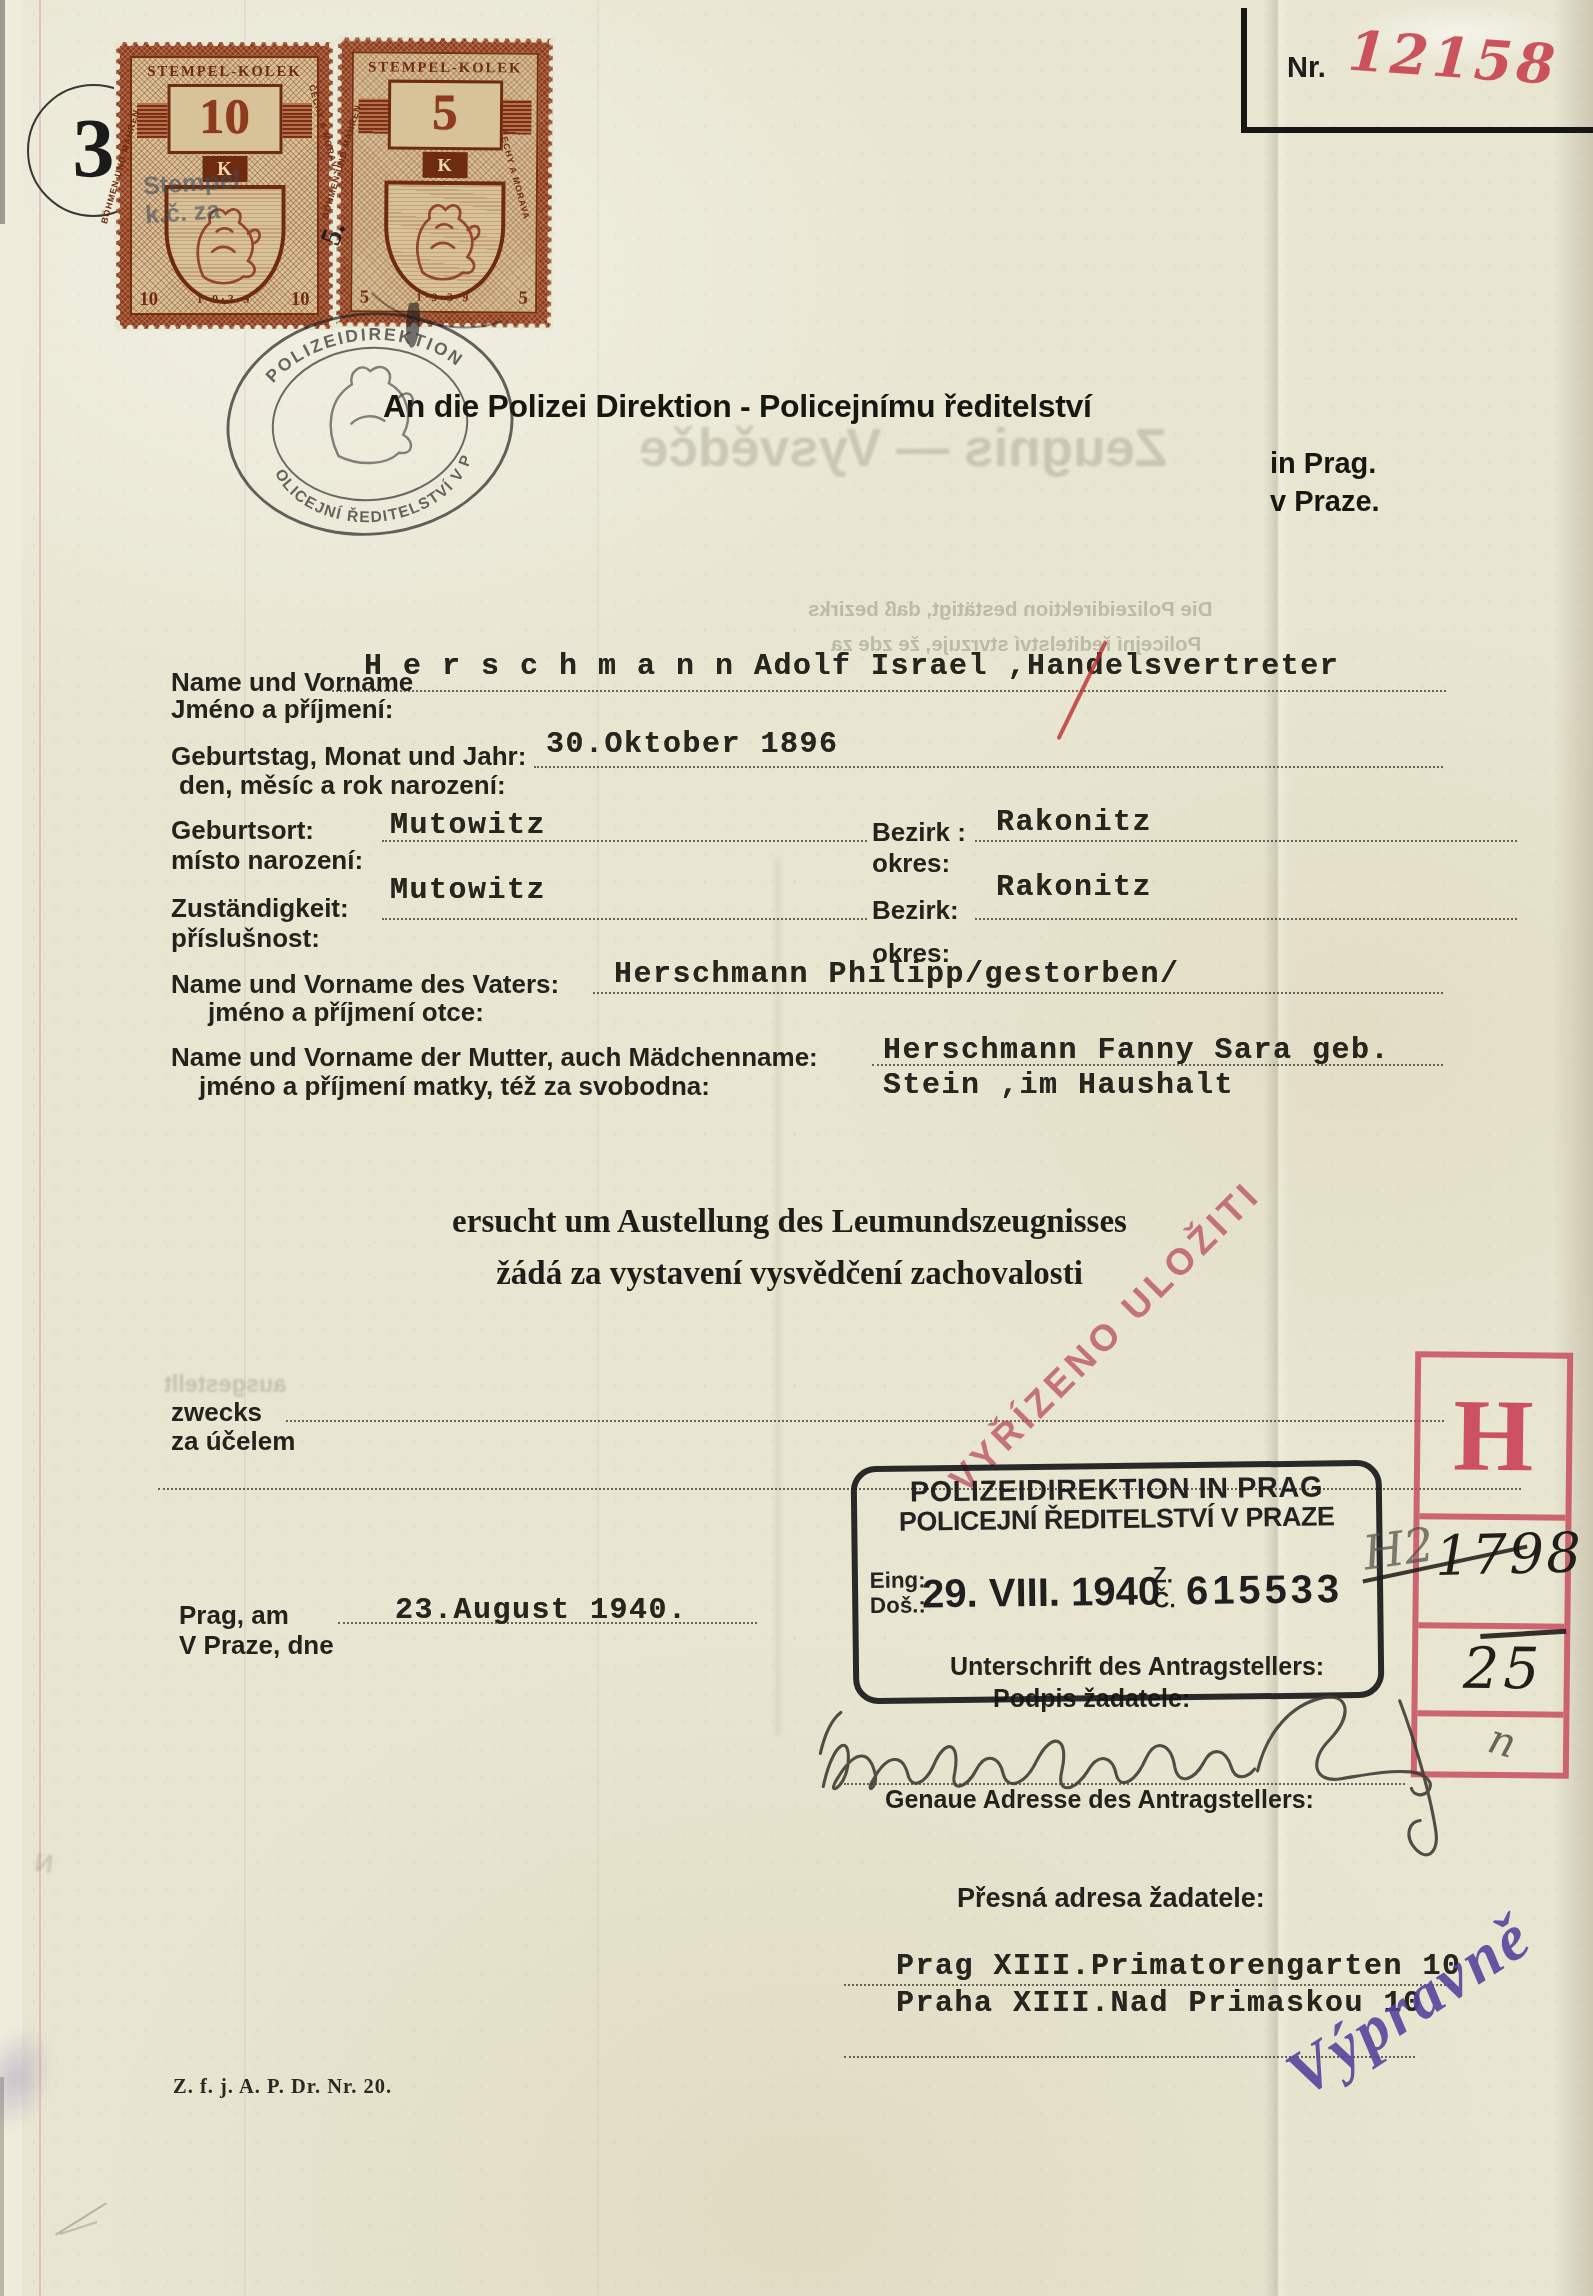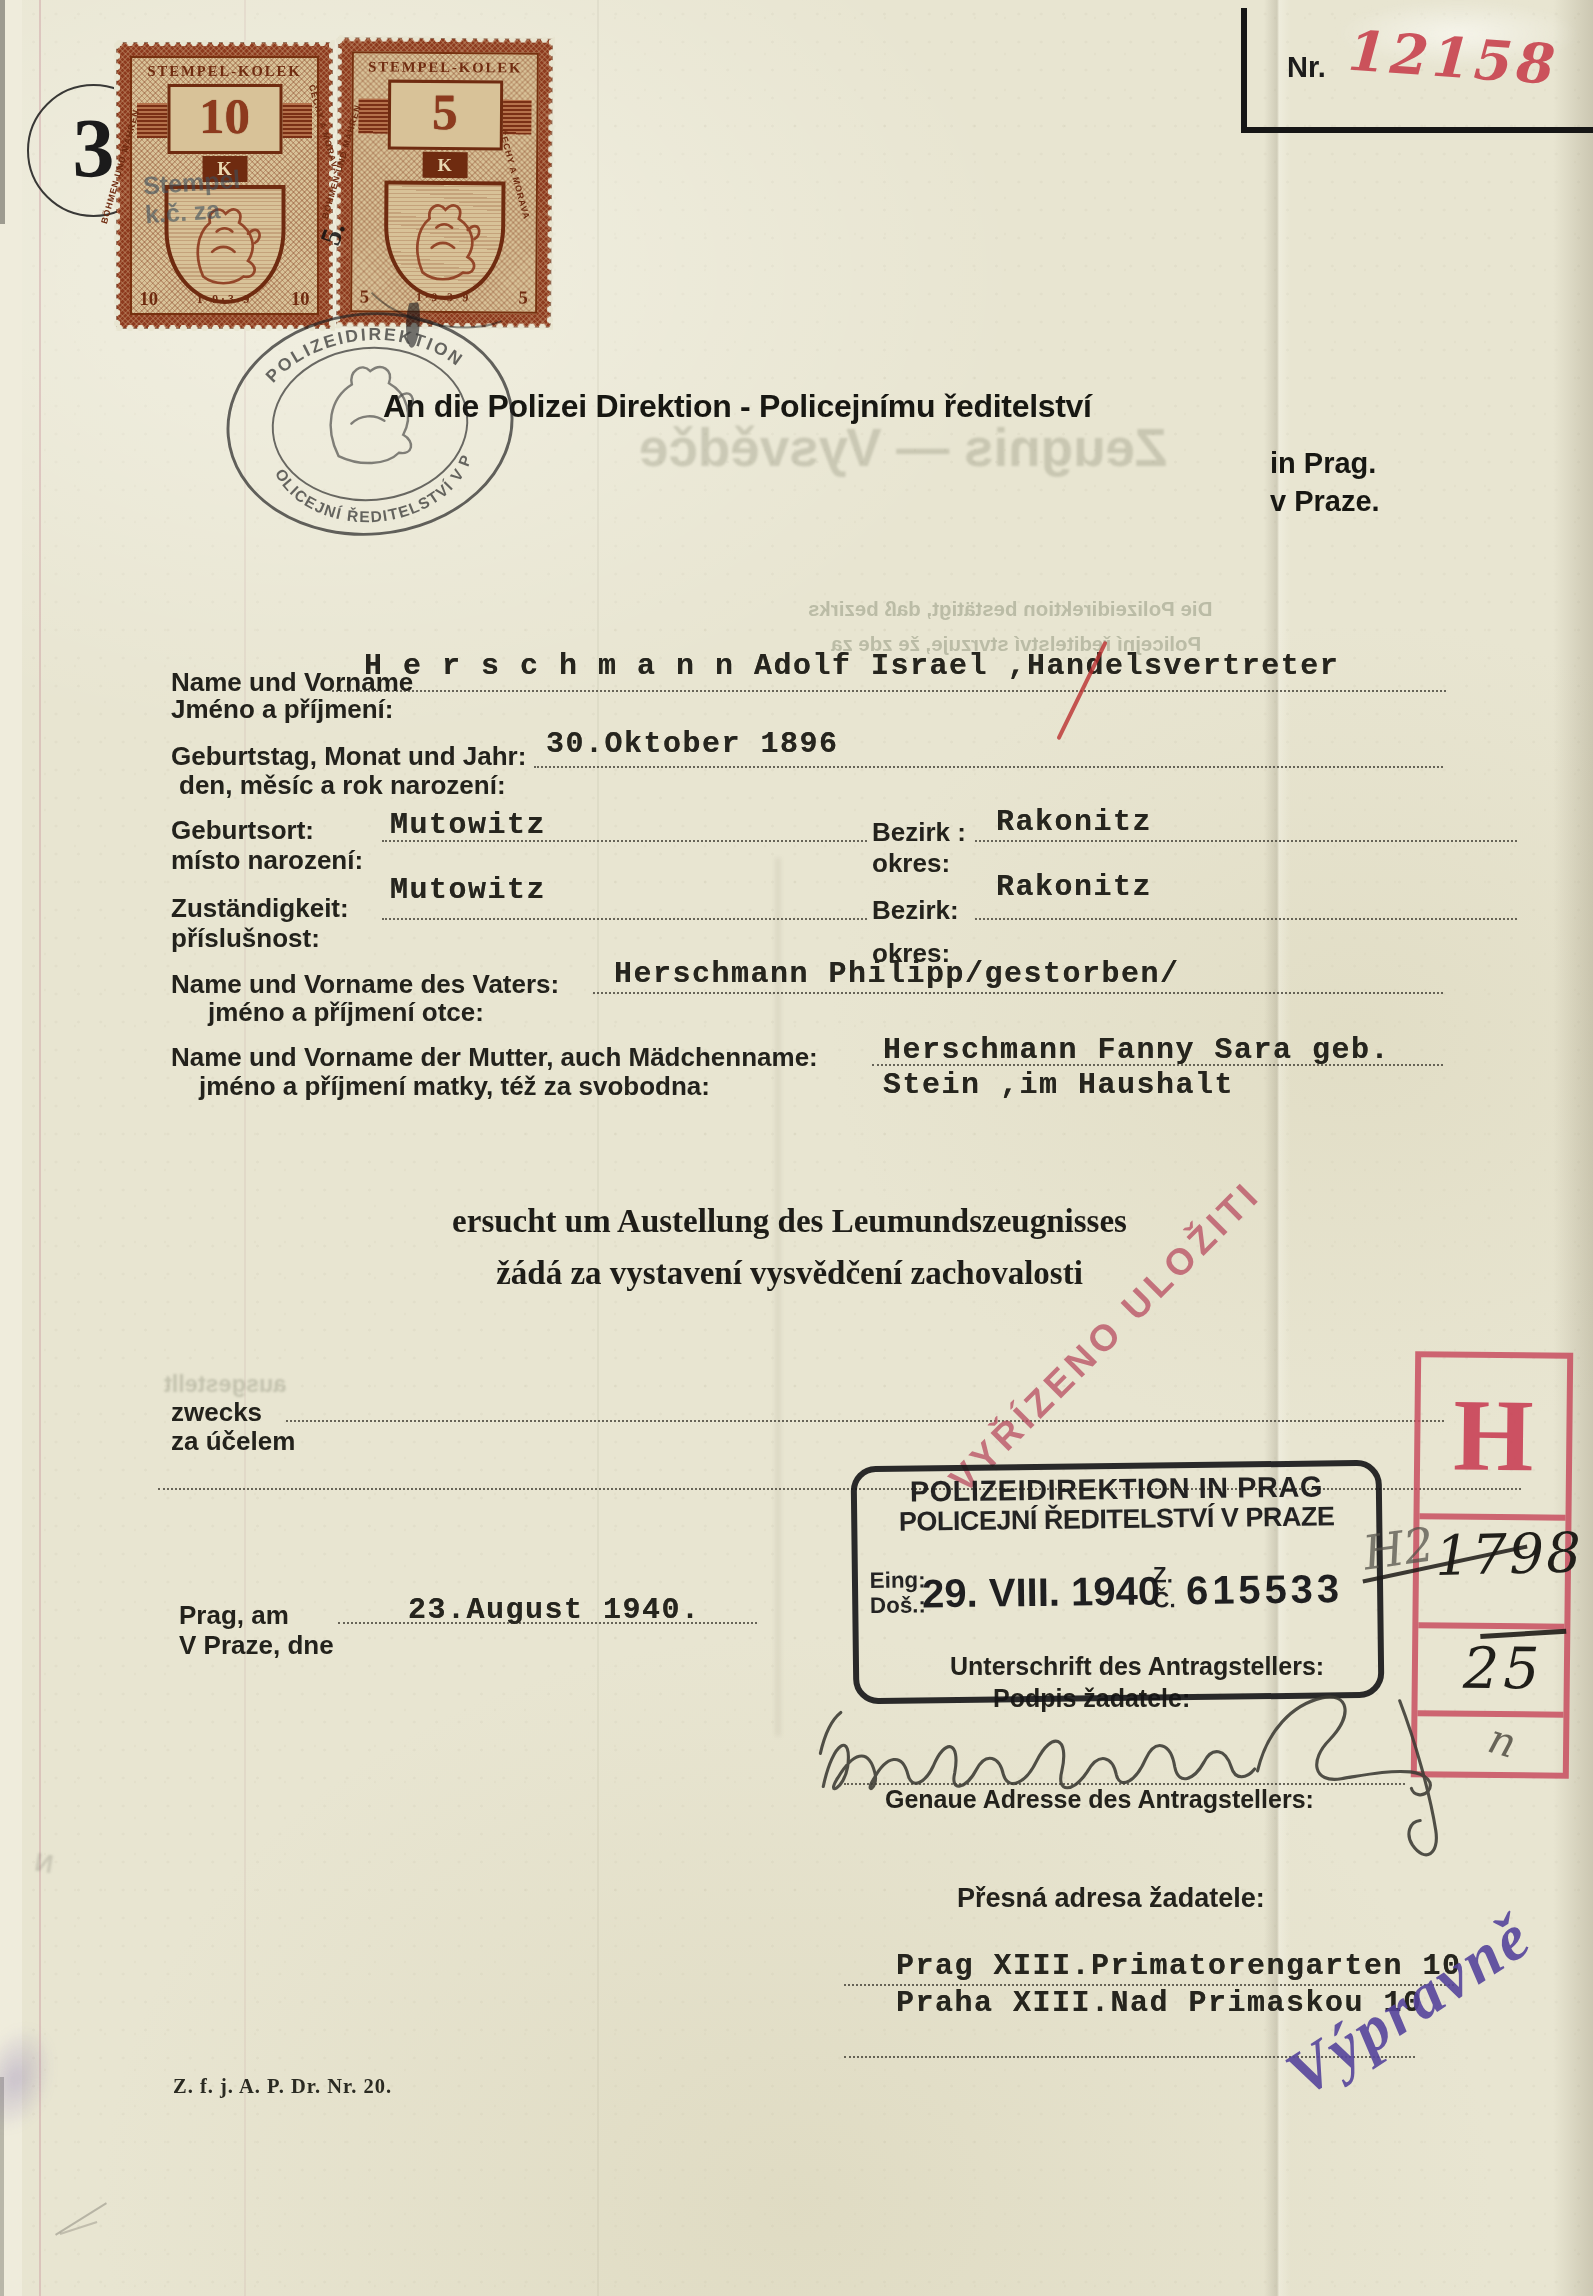--- a/index.html
+++ b/index.html
@@ -251,21 +251,21 @@
       <div class="sml">Doš.:</div>
     </div>
     <div class="abs big" style="left:64px;top:101px;">29. VIII. 1940</div>
     <div class="abs" style="left:295px;top:94px;">
       <div class="sml">Z.</div>
       <div class="sml">Č.</div>
     </div>
     <div class="abs big" style="left:328px;top:101px;letter-spacing:3.9px;">615533</div>
   </div>
 
-  <div class="abs typed" style="left:395px;top:1594px;margin-left:13px;">23.August 1940.</div>
+  <div class="abs typed" style="left:395px;top:1594px;">23.August 1940.</div>
   <div class="abs lbl" style="left:179px;top:1600px;">Prag, am</div>
   <div class="abs dots" style="left:338px;top:1622px;width:419px;"></div>
   <div class="abs lbl" style="left:179px;top:1630px;">V Praze, dne</div>
 
   <div class="abs lbl-sm" style="left:950px;top:1652px;z-index:6;">Unterschrift des Antragstellers:</div>
   <div class="abs lbl-sm" style="left:993px;top:1684px;z-index:4;">Podpis žadatele:</div>
   <div class="abs dots" style="left:844px;top:1783px;width:561px;"></div>
   <svg class="abs" width="663" height="185" viewBox="0 0 680 190" style="left:817px;top:1693px;z-index:6;" aria-label="Adolf Israel Herschmann">
     <g fill="none" stroke="#3b3a33" stroke-width="3.2" stroke-linecap="round" opacity=".88">
       <path d="M3,62 C8,40 15,27 24,20"></path>

